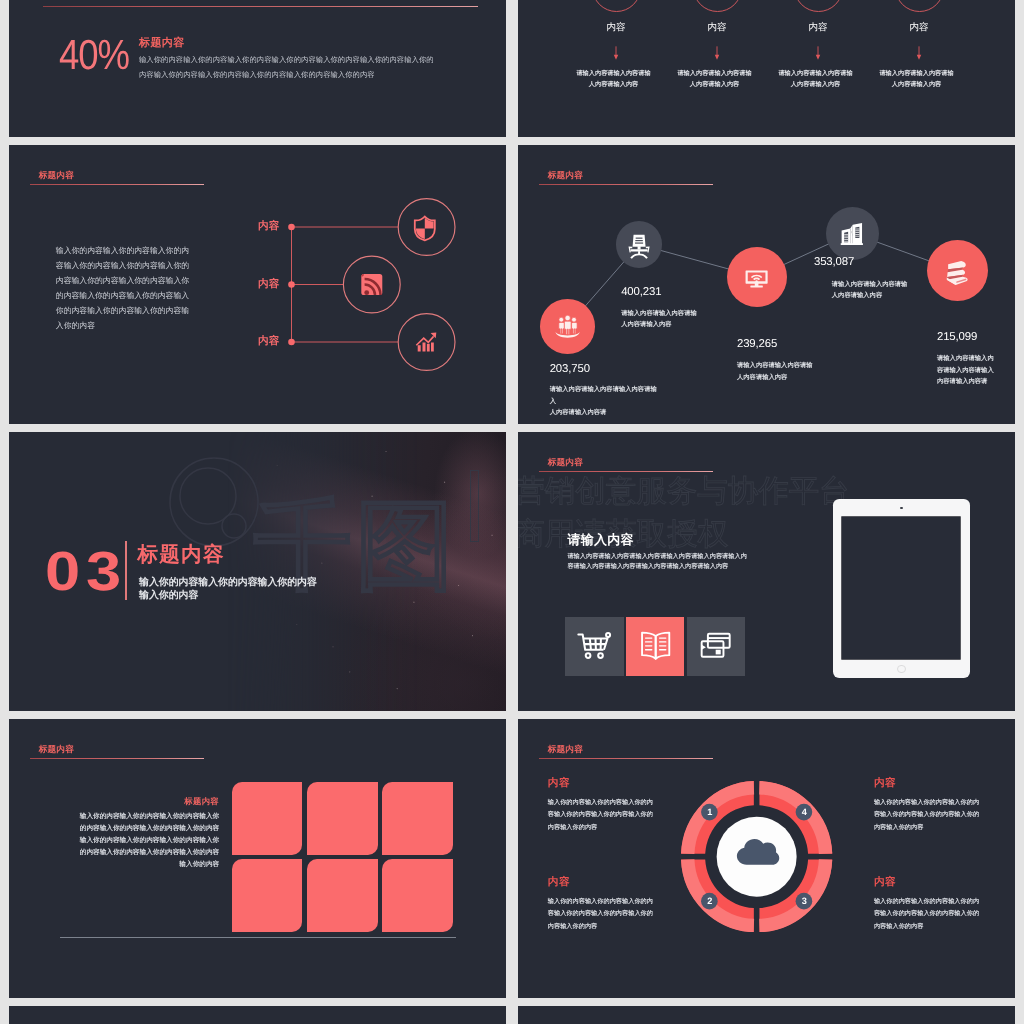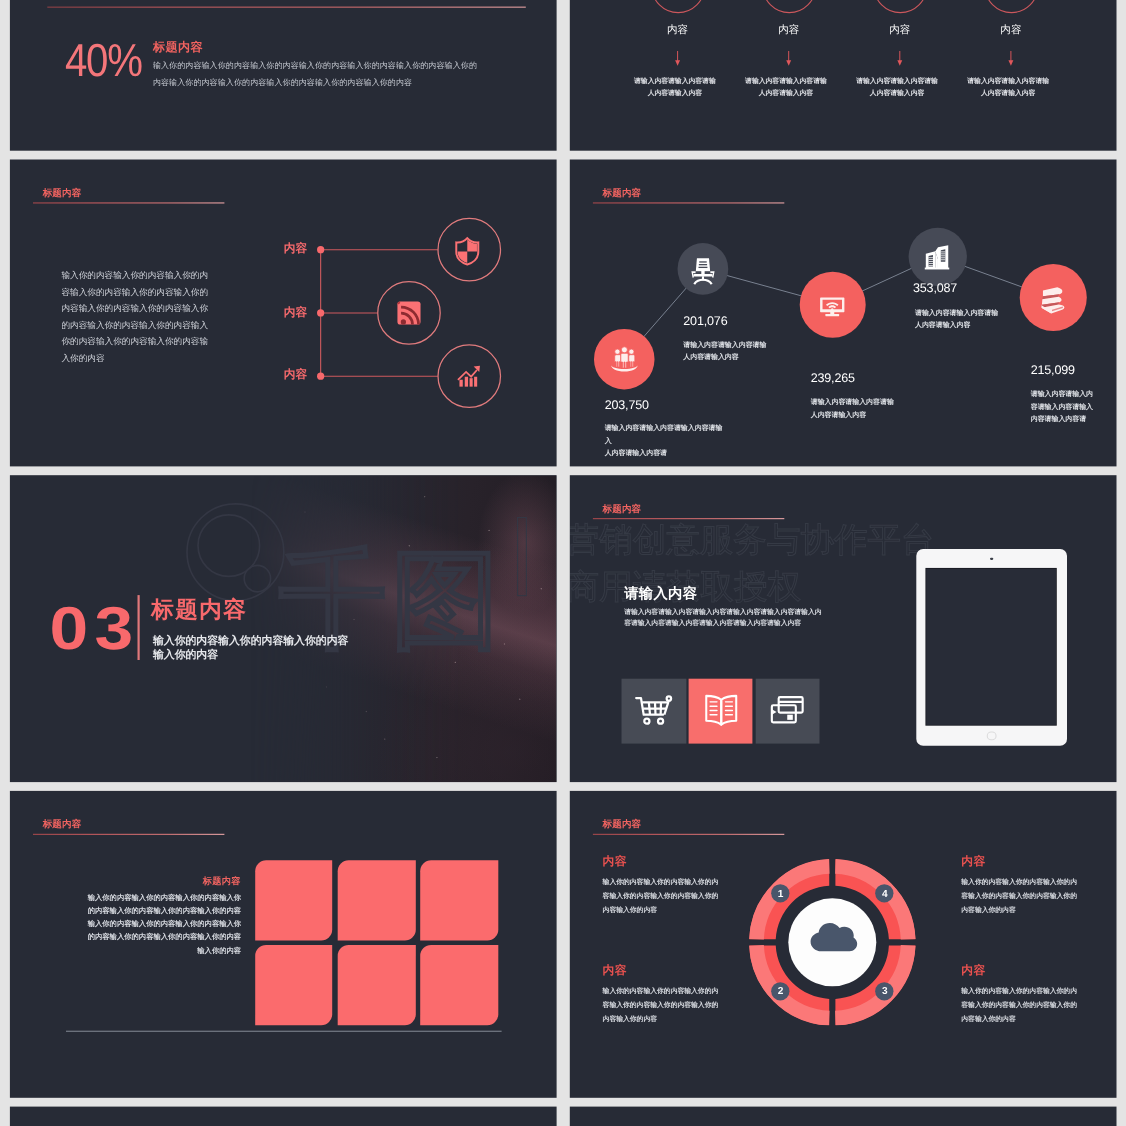--- a/index.html
+++ b/index.html
@@ -265,21 +265,21 @@
         </g>
         <g fill="#464a56">
           <rect x="18.2" y="11.2" width="11.6" height="2.0"></rect>
           <rect x="17.6" y="15.4" width="12.8" height="2.0"></rect>
           <rect x="17.1" y="19.6" width="13.8" height="2.0"></rect>
           <rect x="13.2" y="27.4" width="7.4" height="2.4"></rect>
           <rect x="27.4" y="27.4" width="7.4" height="2.4"></rect>
         </g>
       </svg>
     </div>
-    <div class="s4-val" style="left:103.2px;top:140.7px">201,076</div>
+    <div class="s4-val" style="left:103.2px;top:140.7px">400,231</div>
     <div class="s4-cap" style="left:103.2px;top:162.5px;width:77px">请输入内容请输入内容请输人内容请输入内容</div>
 
     <div class="s4-circle red ic-mon" style="left:209.1px;top:101.8px;width:60px;height:60px">
       <svg viewBox="0 0 48 48">
         <g fill="#fdeeec">
           <path d="M8 13 h32 a1 1 0 0 1 1 1 v18.5 a1 1 0 0 1 -1 1 h-32 a1 1 0 0 1 -1 -1 v-18.5 a1 1 0 0 1 1 -1 z M10.4 16 v13.5 h27.2 v-13.5 z"></path>
           <rect x="21.2" y="32" width="5.6" height="5.8"></rect>
           <rect x="14.4" y="36.2" width="19.2" height="3" rx="0.6"></rect>
           <path d="M24 19.5 C 20.6 19.5 17.5 20.8 15.2 23 l1.9 1.9 C 18.9 23.1 21.3 22.1 24 22.1 C 26.7 22.1 29.1 23.1 30.9 24.9 l1.9 -1.9 C 30.5 20.8 27.4 19.5 24 19.5 Z"></path>
           <path d="M24 24 C 21.9 24 20 24.8 18.6 26.2 l1.9 1.9 C 21.4 27.2 22.6 26.6 24 26.6 C 25.4 26.6 26.6 27.2 27.5 28.1 l1.9 -1.9 C 28 24.8 26.1 24 24 24 Z"></path>
@@ -313,21 +313,21 @@
             <rect x="11.6" y="32.6" width="6.4" height="1.1"></rect>
           <rect x="11.6" y="35.4" width="6.4" height="1.1"></rect>
           <rect x="29.6" y="15.6" width="6.6" height="1.2"></rect>
             <rect x="29.6" y="18.5" width="6.6" height="1.2"></rect>
           <rect x="29.6" y="21.4" width="6.6" height="1.2"></rect>
             <rect x="29.6" y="24.3" width="6.6" height="1.2"></rect>
           <rect x="29.6" y="27.2" width="6.6" height="1.2"></rect>
         </g>
       </svg>
     </div>
-    <div class="s4-val" style="left:312px;top:111.4px">353,087</div>
+    <div class="s4-val" style="left:296px;top:111.4px">353,087</div>
     <div class="s4-cap" style="left:313.8px;top:133.5px;width:77px">请输入内容请输入内容请输人内容请输入内容</div>
 
     <div class="s4-circle red ic-book" style="left:409.4px;top:95.4px;width:61px;height:61px">
       <svg viewBox="0 0 48 48">
         <g>
 
           <path d="M10.4 13.4 L29.4 8.8 C 34.4 10.2 36.8 12.4 36.0 15.2 C 35.6 16.6 34.4 17.6 32.6 18.2 L10.4 20.8 Z" fill="#fdeeec"></path>
           <path d="M10.4 20.8 L32.6 18.2 C 31.0 19.0 30.4 20.4 31.2 21.6 L9.6 25.0 Z" fill="#c4595b"></path>
 
           <path d="M9.6 25.0 L31.2 21.6 C 33.6 22.6 35.4 24.2 35.0 26.2 C 34.8 27.3 33.8 28.2 32.4 28.8 L9.0 32.0 Z" fill="#fdeeec"></path>

